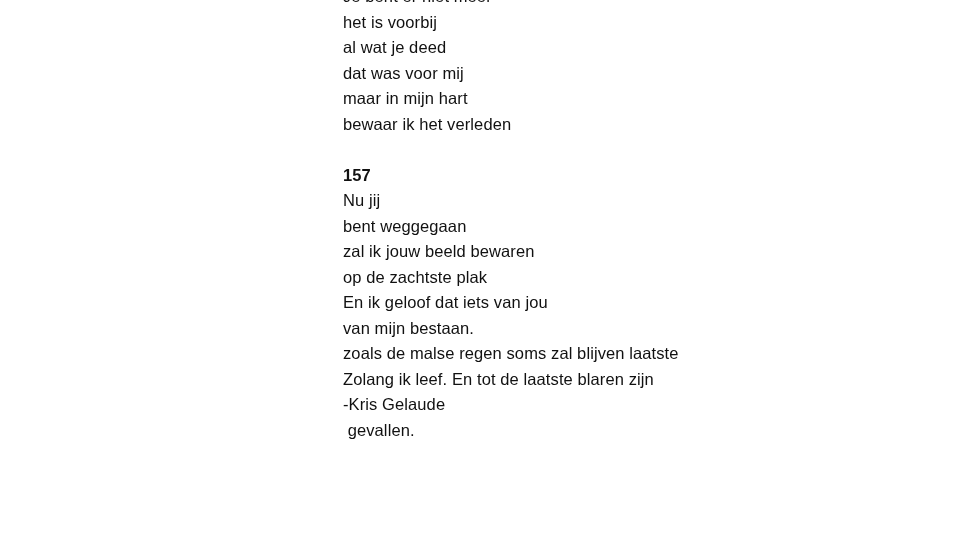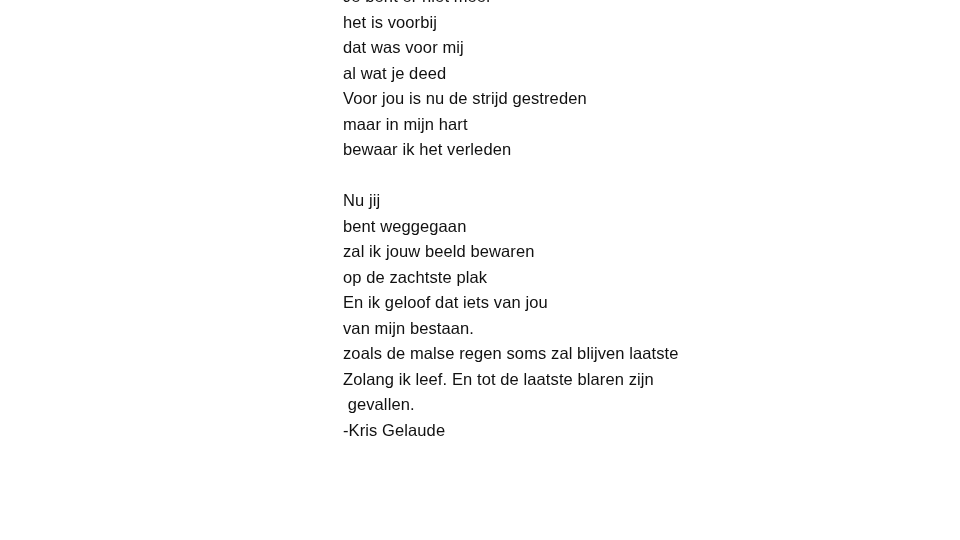--- a/index.html
+++ b/index.html
@@ -25,30 +25,30 @@
   .num { font-weight: bold; }
   .blank { height: 25.5px; }
 </style>
 </head>
 <body>
 
 <div class="page">
   <div class="poem">
     <div class="line">Je bent er niet meer</div>
     <div class="line">het is voorbij</div>
+    <div class="line">al wat je deed</div>
     <div class="line">dat was voor mij</div>
-    <div class="line">al wat je deed</div>
-    <div class="line">Voor jou is nu de strijd gestreden</div>
     <div class="line">maar in mijn hart</div>
     <div class="line">bewaar ik het verleden</div>
     <div class="blank"></div>
+    <div class="line num">157</div>
     <div class="line">Nu jij</div>
     <div class="line">bent weggegaan</div>
     <div class="line">zal ik jouw beeld bewaren</div>
     <div class="line">op de zachtste plak</div>
     <div class="line">En ik geloof dat iets van jou</div>
     <div class="line">van mijn bestaan.</div>
     <div class="line">zoals de malse regen soms zal blijven laatste</div>
     <div class="line">Zolang ik leef. En tot de laatste blaren zijn</div>
+    <div class="line">-Kris Gelaude</div>
     <div class="line"> gevallen.</div>
-    <div class="line">-Kris Gelaude</div>
   </div>
 </div>
 
 </body></html>

